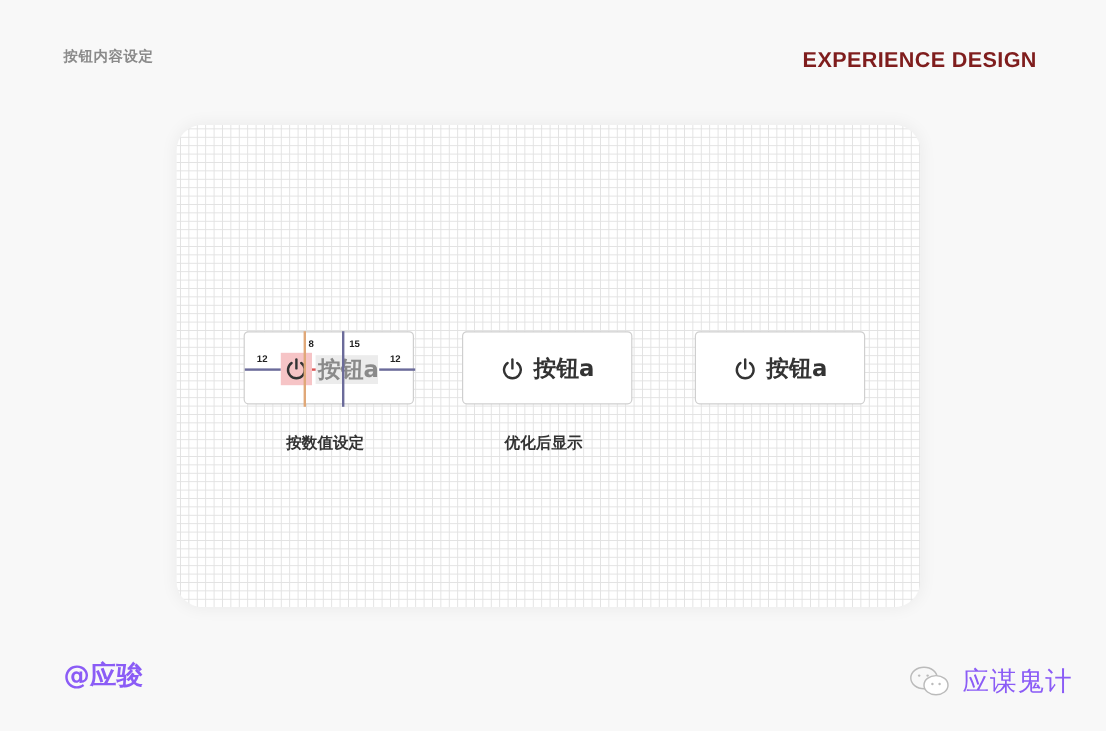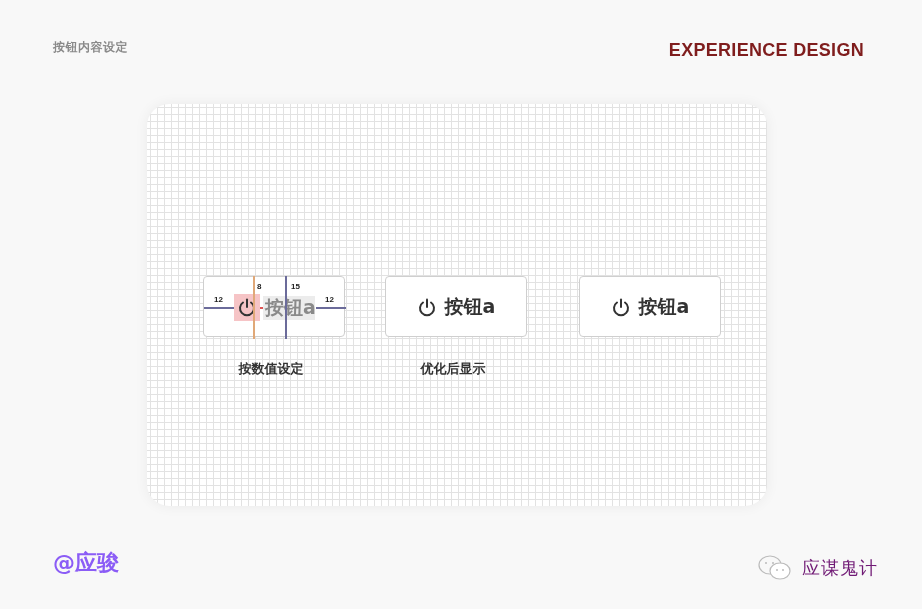--- a/index.html
+++ b/index.html
@@ -4,21 +4,21 @@
 <style>
   html, body { margin: 0; padding: 0; }
   body {
     width: 922px; height: 609px; background: #f8f8f8; position: relative; overflow: hidden;
     font-family: "DejaVu Sans", "Liberation Sans", sans-serif;
   }
   .hdr-left { position: absolute; left: 53px; top: 39px; font-size: 12px; font-weight: bold; color: #8a8a8a; letter-spacing: 0.5px; }
   .hdr-right { position: absolute; right: 58px; top: 40px; font-size: 18px; font-weight: bold; color: #7f1d1d; font-family: "Liberation Sans", sans-serif; letter-spacing: 0.3px; }
   .ftr-left { position: absolute; left: 53px; top: 548px; font-size: 22px; font-weight: bold; color: #8b5cf6; }
   .ftr-right { position: absolute; left: 756px; top: 553px; display: flex; align-items: center; gap: 6px; }
-  .ftr-right .brand { font-size: 18px; color: #701a75; letter-spacing: 1px; }
+  .ftr-right .brand { font-size: 22px; color: #8b5cf6; letter-spacing: 1px; }
   .card {
     position: absolute; left: 147px; top: 104px; width: 620px; height: 402px; border-radius: 22px;
     background-color: #ffffff;
     background-image:
       linear-gradient(to right, #e2e2e2 1px, transparent 1px),
       linear-gradient(to bottom, #e2e2e2 1px, transparent 1px);
     background-size: 7px 7px;
     background-position: 3px 3px;
     box-shadow: 0 0 14px rgba(0,0,0,0.06);
     overflow: hidden;

